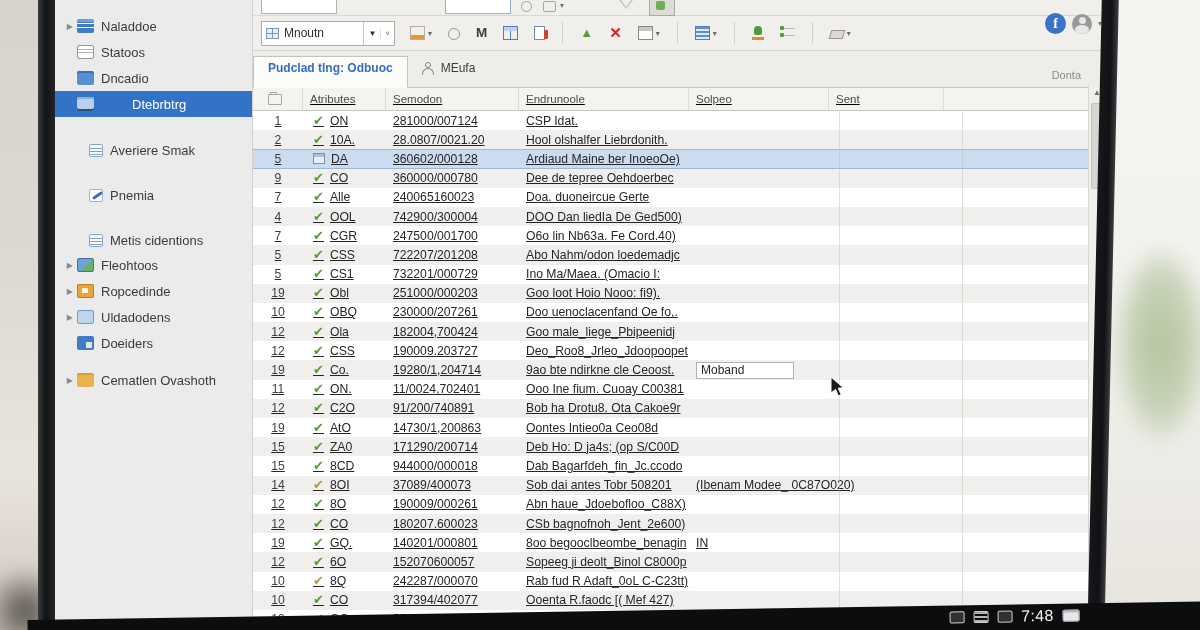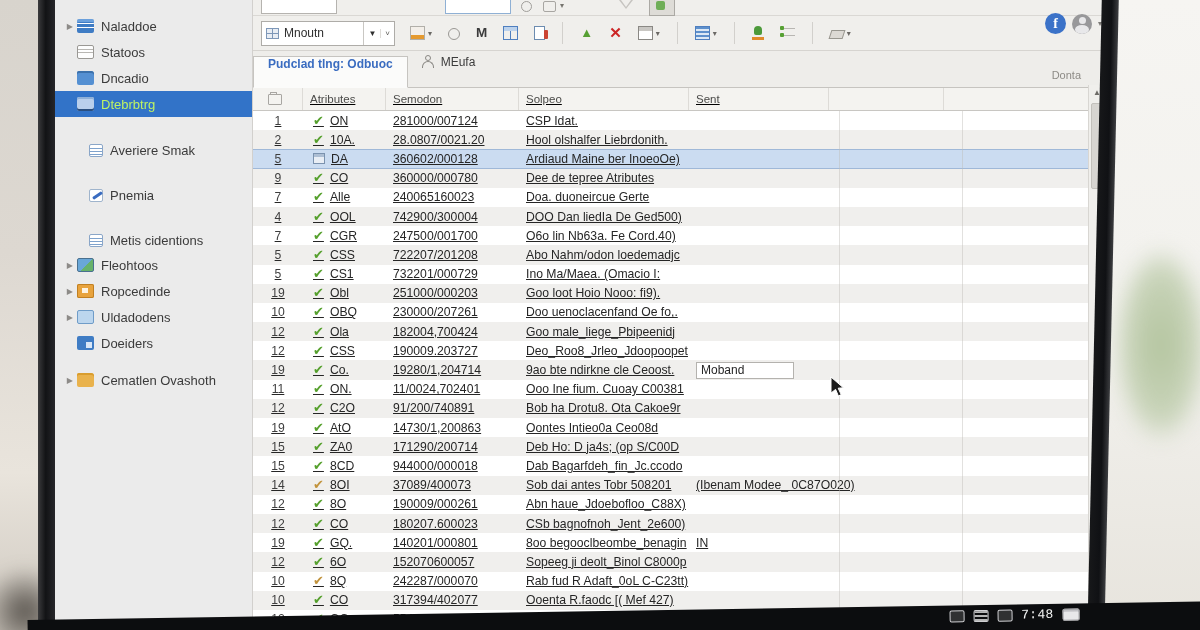--- a/index.html
+++ b/index.html
@@ -21,40 +21,40 @@
   .bezel-left{position:absolute;left:38px;top:-6px;width:17px;height:660px;
     background:linear-gradient(90deg,#3a3a3c 0%,#121315 45%,#26262a 100%);z-index:6;}
   .bezel-right{position:absolute;left:1102px;top:-10px;width:17px;height:680px;
     background:linear-gradient(90deg,#17181a 0%,#101114 60%,#3c3d40 100%);
     transform:rotate(1.3deg);transform-origin:top left;z-index:6;}
   .bezel-bottom{position:absolute;left:28px;top:620px;width:1180px;height:60px;background:#0c0d0f;
     transform:rotate(-0.9deg);transform-origin:left center;z-index:6;}
   .tray{position:absolute;right:128px;top:3px;display:flex;align-items:center;gap:9px;}
   .tray-ic{width:13px;height:10px;border:1px solid #cfcfd2;border-radius:2px;background:rgba(255,255,255,.15);}
   .tray-ic.bars{background:linear-gradient(180deg,rgba(255,255,255,.7) 0 2px,transparent 2px 4px,rgba(255,255,255,.7) 4px 6px,transparent 6px 8px,rgba(255,255,255,.7) 8px 10px);}
-  .tray-time{color:#f2f2f2;font-size:13px;letter-spacing:.3px;font-family:Liberation Mono, monospace;}
+  .tray-time{color:#f2f2f2;font-size:16px;letter-spacing:.3px;}
   .tray-kb{width:17px;height:12px;background:#e8e8ea;border-radius:2px;
     box-shadow:inset 0 0 0 1px #9b9b9e, inset 0 3px 0 #c2c2c6;}
 
   
   .screen{position:absolute;left:55px;top:0;width:1050px;height:624px;background:#f1f0ed;z-index:2;
     box-shadow:inset 2px 0 4px rgba(0,0,0,.18);}
 
   
   .sidebar{position:absolute;left:0;top:0;width:198px;height:100%;background:#ebebeb;
     border-right:1px solid #d2d0cd;padding-top:13px;box-sizing:border-box;}
   .side-item{display:flex;align-items:center;height:26px;font-size:13px;color:#3b3b3b;cursor:default;}
   .side-item.sub{height:23px;margin-top:22px;}
   .side-item.gap{margin-top:11px;}
   .exp{width:22px;text-align:right;font-size:8px;color:#8d8b88;padding-right:4px;box-sizing:border-box;flex:none;}
   .side-item.sub .exp{width:34px;}
   .sicon{flex:none;width:17px;height:14px;margin-right:7px;position:relative;border-radius:2px;}
   .slabel{white-space:nowrap;}
   .side-item.selected{background:#3273c8;}
-  .side-item.selected .slabel{color:#bef264;}
+  .side-item.selected .slabel{color:#ffffff;margin-left:31px;}
   .side-item.selected .exp{color:#cfe0f5;}
 
   .database-icon{background:#3f7cc4;box-shadow:inset 0 3px 0 #6ba0dc;
     background-image:linear-gradient(180deg,transparent 4px,#fff 4px 5px,transparent 5px 8px,#fff 8px 9px,transparent 9px);}
   .report-icon{background:#fdfdfd;border:1px solid #9a9894;box-sizing:border-box;
     background-image:linear-gradient(180deg,transparent 3px,#b8b6b2 3px 4px,transparent 4px 6px,#b8b6b2 6px 7px,transparent 7px);}
   .folder-blue-icon{background:#5590d2;box-shadow:inset 0 2px 0 #3c71ab;border-radius:2px 3px 2px 2px;}
   .folder-open-icon{background:#b9cfec;box-shadow:inset 0 2px 0 #8fb0d8, inset 0 -2px 0 #2a4f80;}
   .list-page-icon{background:#fff;border:1px solid #8aa6c8;box-sizing:border-box;width:14px;height:13px;
     background-image:linear-gradient(180deg,transparent 3px,#7ea2cc 3px 4px,transparent 4px 6px,#7ea2cc 6px 7px,transparent 7px 9px,#7ea2cc 9px 10px,transparent 10px);}
@@ -126,21 +126,21 @@
   .fb-circle{width:21px;height:21px;border-radius:50%;background:#3b72c8;color:#fff;font-weight:bold;
     font-size:14px;text-align:center;line-height:21px;font-family:"Liberation Serif",serif;}
   .user-circle{position:relative;width:20px;height:20px;border-radius:50%;background:#98989a;overflow:hidden;}
   .user-circle::before{content:"";position:absolute;left:6.5px;top:3px;width:7px;height:7px;border-radius:50%;background:#e8e8ea;}
   .user-circle::after{content:"";position:absolute;left:3px;top:11px;width:14px;height:9px;border-radius:50%;background:#e8e8ea;}
   .acct-dd{font-size:8px;color:#7c7a76;}
 
   
   .tabbar{height:36px;flex:none;position:relative;display:flex;align-items:flex-end;
     background:#eeedea;border-bottom:1px solid #c6c4c0;padding-left:0;}
-  .tab{display:flex;align-items:flex-start;gap:6px;height:32px;padding:0 14px;font-size:12px;color:#3c3c3c;
+  .tab{display:flex;align-items:flex-end;gap:6px;height:32px;padding:12px 14px;font-size:12px;color:#3c3c3c;
     box-sizing:border-box;}
   .tab.active{background:#fbfbfa;border:1px solid #c6c4c0;border-bottom:1px solid #fbfbfa;margin-bottom:-1px;
     color:#3a6cc0;font-weight:bold;}
   .tab-person-icon{position:relative;width:13px;height:13px;}
   .tab-person-icon::before{content:"";position:absolute;left:3px;top:0;width:6px;height:6px;border:1.4px solid #8a8884;border-radius:50%;box-sizing:border-box;}
   .tab-person-icon::after{content:"";position:absolute;left:0;top:6px;width:12px;height:7px;border:1.4px solid #8a8884;border-bottom:none;border-radius:6px 6px 0 0;box-sizing:border-box;}
 
   
   .gridcols{display:grid;grid-template-columns:50px 83px 133px 170px 140px 115px 1fr;text-decoration:underline;}
   .thead{flex:none;height:22px;background:#f4f3f0;border-bottom:1px solid #c8c6c2;padding-right:16px;position:relative;}
@@ -336,20 +336,21 @@
         </div>
       </div>
 
       <div class="thead gridcols" id="table-head">
         <div class="corner-label">Donta</div>
       <div class="hcell">
             <span class="hfolder"></span>
           </div>
           <div class="hcell">Atributes</div>
           <div class="hcell">Semodon</div>
+          <div class="hcell">Endrunoole</div>
           <div class="hcell">Solpeo</div>
           <div class="hcell">Sent</div>
           <div class="hcell"></div>
         </div>
 
       <div class="rows" id="table-rows">
         <div class="colline" style="left:709px"></div>
         <div class="colline" style="left:586px"></div>
       <div class="row gridcols">
             <div class="cell cell-num">1</div>
@@ -387,21 +388,21 @@
             <div class="cell"></div>
             <div class="cell"></div>
           </div>
           <div class="row gridcols">
             <div class="cell cell-num">9</div>
             <div class="cell cell-attr">
               <span class="chk ok">✔</span>
               <span>CO</span>
             </div>
             <div class="cell">360000/000780</div>
-            <div class="cell">Dee de tepree Atributes</div>
+            <div class="cell">Dee de tepree Oehdoerbec</div>
             <div class="cell cell-solpeo"></div>
             <div class="cell"></div>
             <div class="cell"></div>
           </div>
           <div class="row gridcols">
             <div class="cell cell-num">7</div>
             <div class="cell cell-attr">
               <span class="chk ok">✔</span>
               <span>Alle</span>
             </div>

